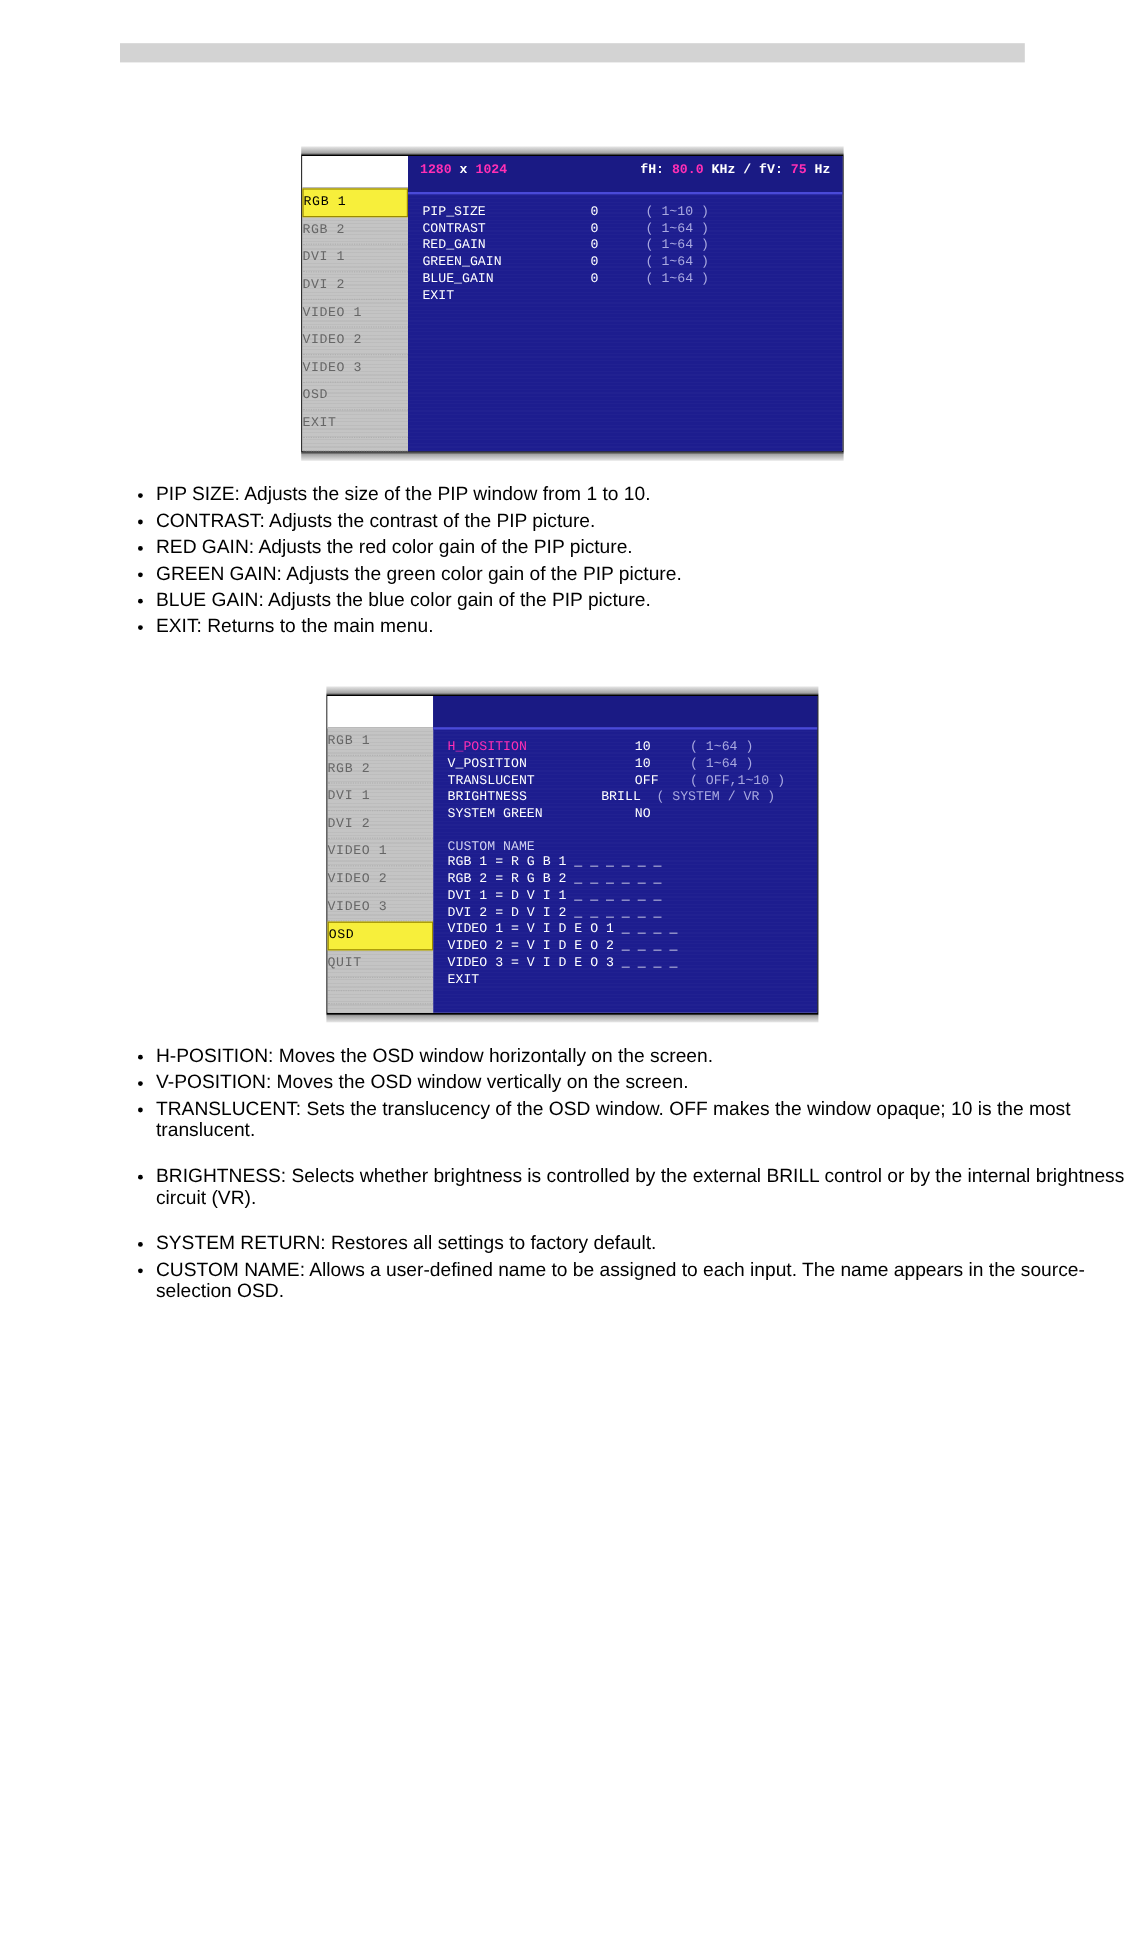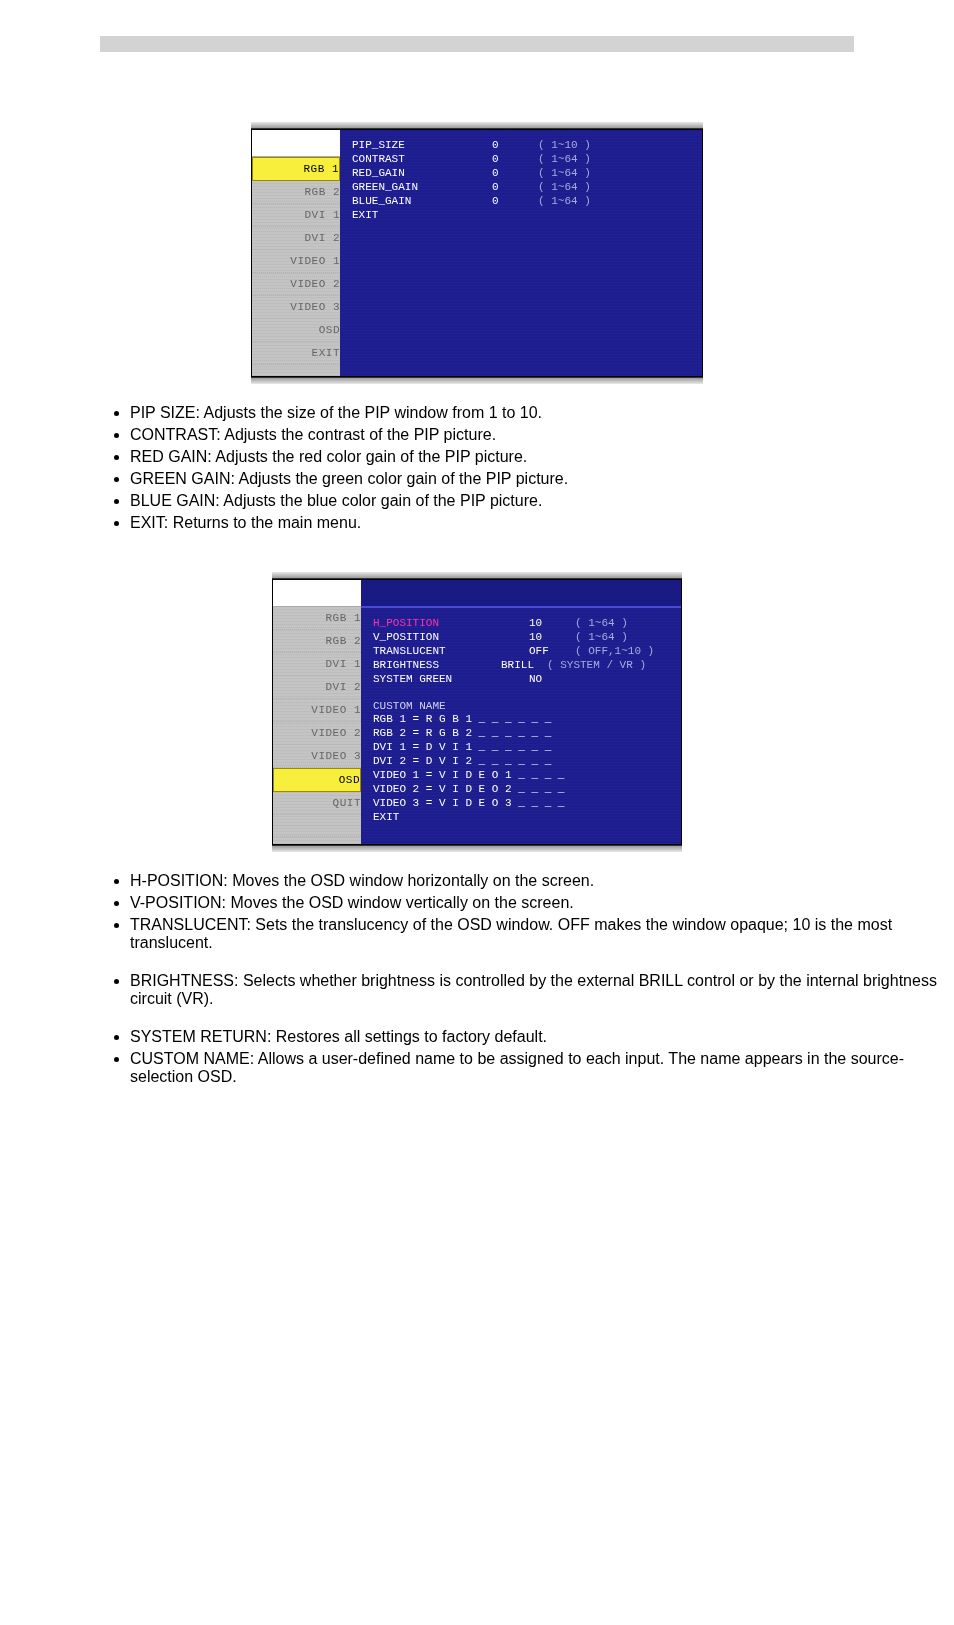--- a/index.html
+++ b/index.html
@@ -54,21 +54,21 @@
     background: #c4c4c4
       repeating-linear-gradient(0deg, rgba(0,0,0,0.04) 0 1px, transparent 1px 3px);
     color: #666;
   }
   .osd-side .logo {
     height: 26px;
     background: #fff;
     border-bottom: 1px solid #aaa;
   }
   .osd-side .item {
-    text-align: right;
+    text-align: left;
     padding: 5px 0;
     border-bottom: 1px dotted #b0b0b0;
     letter-spacing: 0.5px;
   }
   .osd-side .item.sel {
     background: #f7ef3b;
     color: #000;
     border: 1px solid #9a8a00;
   }
 
@@ -134,20 +134,28 @@
         <div class="item">DVI 1</div>
         <div class="item">DVI 2</div>
         <div class="item">VIDEO 1</div>
         <div class="item">VIDEO 2</div>
         <div class="item">VIDEO 3</div>
         <div class="item">OSD</div>
         <div class="item">EXIT</div>
         <div class="item"></div>
       </div>
       <div class="osd-main">
+        <div class="osd-head">
+          <span>
+            <span class="hl-pink">1280</span><span class="white"> x </span><span class="hl-pink">1024</span>
+          </span>
+          <span>
+            <span class="white">fH: </span><span class="hl-pink">80.0</span><span class="white"> KHz / </span><span class="white">fV: </span><span class="hl-pink">75</span><span class="white"> Hz</span>
+          </span>
+        </div>
         <div class="osd-rows">
           <div class="osd-row">
             <span class="lbl">PIP_SIZE</span>
             <span class="val">0</span>
             <span class="rng">( 1~10 )</span>
           </div>
           <div class="osd-row">
             <span class="lbl">CONTRAST</span>
             <span class="val">0</span>
             <span class="rng">( 1~64 )</span>

